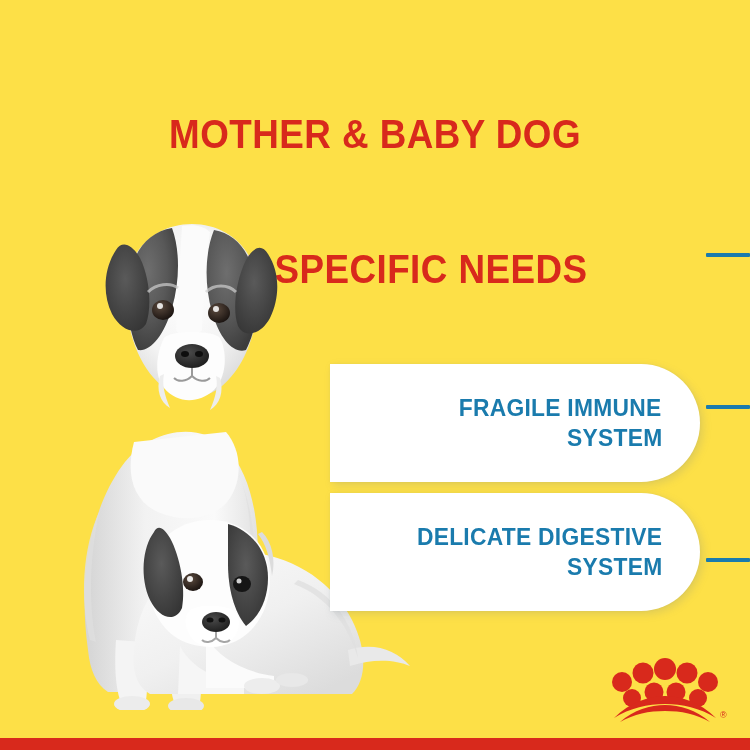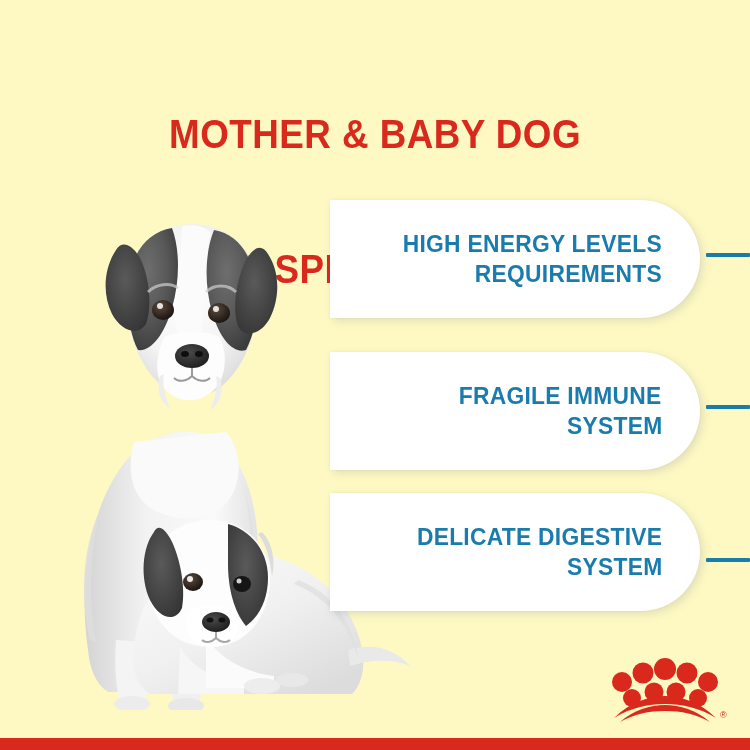--- a/index.html
+++ b/index.html
@@ -7,21 +7,21 @@
     padding: 0;
     background: #ffffff;
   }
   body {
     font-family: "Liberation Sans", sans-serif;
   }
   #page {
     position: relative;
     width: 750px;
     height: 750px;
-    background: #fef9c3;
+    background: #fde047;
     overflow: hidden;
   }
 
   
   .headline {
     position: absolute;
     left: 0;
     top: 22px;
     width: 750px;
     text-align: center;
@@ -252,29 +252,23 @@
                  C182 470 166 466 160 456 C154 446 154 436 160 430 Z" fill="#ffffff"></path>
         <ellipse cx="186" cy="442" rx="14" ry="10" fill="url(#noseG)"></ellipse>
         <ellipse cx="180" cy="440" rx="3.5" ry="2.5" fill="#101010"></ellipse>
         <ellipse cx="192" cy="440" rx="3.5" ry="2.5" fill="#101010"></ellipse>
         <path d="M186 452 L186 458 M186 458 C181 463 175 463 172 460
                  M186 458 C191 463 197 463 200 460" stroke="#a6a6a6" stroke-width="2" fill="none"></path>
       </g>
     </svg>
   </div>
 
-  <div class="callout" style="top:200px">
-    <div class="callout-inner">
-      <span class="callout-line">HIGH ENERGY LEVELS</span>
-      <span class="callout-line">REQUIREMENTS</span>
-    </div>
-  </div>
   <div class="leader" style="top:253px"></div>
 
-  <div class="callout" style="top:352px">
+  <div class="callout" style="top:364px">
     <div class="callout-inner">
       <span class="callout-line">FRAGILE IMMUNE</span>
       <span class="callout-line">SYSTEM</span>
     </div>
   </div>
   <div class="leader" style="top:405px"></div>
 
   <div class="callout" style="top:493px">
     <div class="callout-inner">
       <span class="callout-line">DELICATE DIGESTIVE</span>

